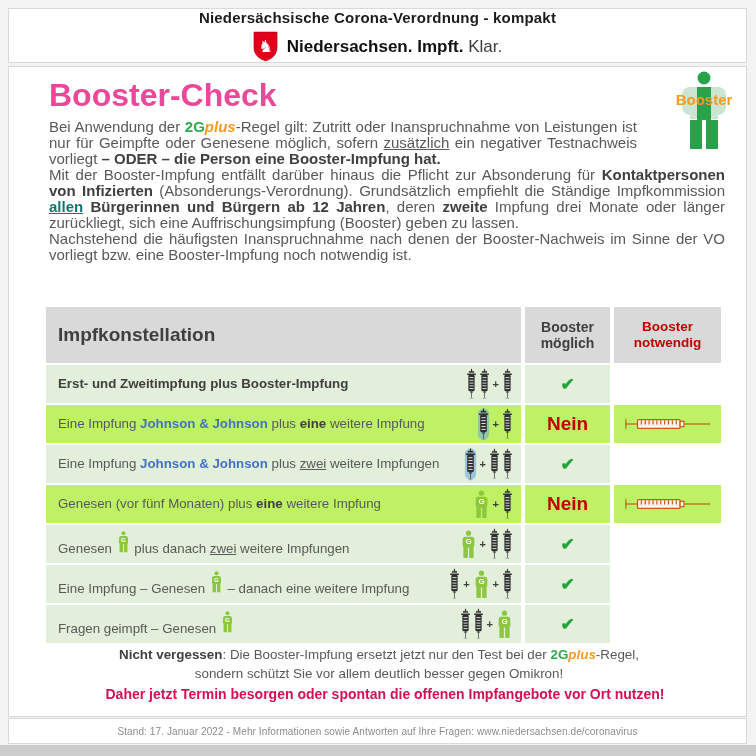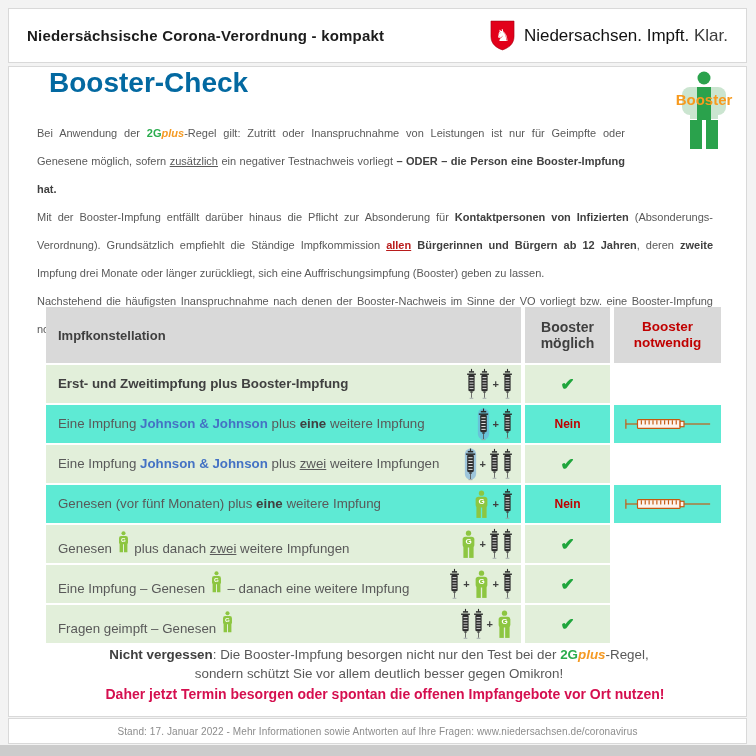--- a/index.html
+++ b/index.html
@@ -1,69 +1,69 @@
 <!DOCTYPE html>
 <html><head>
 <meta charset="utf-8">
 <style>
   html,body{margin:0;padding:0;}
   body{font-family:"Liberation Sans", sans-serif;}
   .page{position:relative;width:756px;height:756px;background:#f3f3f3;overflow:hidden;}
-  .card{position:absolute;background:#ffffff;border:1px solid #d9d9d9;box-sizing:border-box;}
+  .card{position:absolute;background:#ffffff;border:1px solid #d9d9d9;box-sizing:border-box;flex-direction:column;}
 
   
   .header-card{left:8px;top:8px;width:739px;height:55px;display:flex;align-items:center;justify-content:space-between;padding:0 18px;}
   .header-title{font-size:15px;font-weight:bold;color:#1c1c1c;letter-spacing:.2px;}
   .logo{display:flex;align-items:center;gap:9px;}
   .logo-text{font-size:17px;color:#111;}
-  .logo-text .b{font-weight:normal;}
+  .logo-text .b{font-weight:bold;}
   .logo-text .l{font-weight:normal;color:#3c3c3c;}
 
   
   .content-card{left:8px;top:66px;width:739px;height:651px;}
-  .main-title{position:absolute;left:40px;top:0;font-size:28px;font-weight:bold;color:#0369a1;}
+  .main-title{position:absolute;left:40px;top:10px;font-size:32px;font-weight:bold;color:#ec4899;}
 
   .booster-badge{position:absolute;left:652px;top:4px;width:86px;height:96px;text-align:center;}
   .booster-badge svg{display:block;margin:0 auto;}
   .booster-label{position:absolute;left:-4px;top:20px;width:94px;font-size:15px;font-weight:bold;color:#f79a1e;}
 
-  .intro{position:absolute;left:28px;top:52px;width:676px;font-size:11px;line-height:28px;color:#595959;text-align:justify;}
+  .intro{position:absolute;left:40px;top:52px;width:676px;font-size:15px;line-height:16px;color:#595959;text-align:justify;}
   .intro p{margin:0;}
   .intro .p1{padding-right:88px;}
 
   
   .green-bold{color:#2bac4e;font-weight:bold;}
   .orange-bold-italic{color:#f59a23;font-weight:bold;font-style:italic;}
   .bold-dark{color:#404040;font-weight:bold;}
-  .bold-dark-underline{color:#b91c1c;font-weight:bold;text-decoration:underline;}
+  .bold-dark-underline{color:#0f766e;font-weight:bold;text-decoration:underline;}
   .underline{text-decoration:underline;}
   .blue-bold{color:#4472c4;font-weight:bold;}
   .red-bold{color:#d50f4f;font-weight:bold;margin-left:12px;}
 
   
   .vax-table{position:absolute;left:37px;top:240px;width:675px;}
   .trow{display:flex;margin-bottom:2px;}
   .cell{box-sizing:border-box;}
   .c1{width:475px;margin-right:4px;display:flex;align-items:center;padding:0 4px 0 12px;}
   .c2{width:85px;margin-right:4px;display:flex;align-items:center;justify-content:center;}
   .c3{width:107px;display:flex;align-items:center;justify-content:center;}
   .thead .cell{background:#d9d9d9;height:56px;}
-  .thead .c1{font-size:13px;font-weight:bold;color:#3f3f3f;}
+  .thead .c1{font-size:19px;font-weight:bold;color:#3f3f3f;}
   .th-center{display:flex;flex-direction:column;align-items:center;justify-content:center;line-height:1.15;}
   .thead .c2{font-size:14px;font-weight:bold;color:#3f3f3f;}
   .thead .c3{font-size:13.5px;font-weight:bold;color:#c00000;}
   .tbody .cell{min-height:38px;gap:20px;}
   .bg-green{background:#e2efda;}
-  .bg-peach{background:#5eead4;}
+  .bg-peach{background:#bef264;}
   .row-text{flex:1;font-size:13.3px;color:#595959;line-height:16px;}
   .row-icons{display:flex;align-items:center;gap:2px;padding-right:4px;}
   .icon{display:inline-flex;align-items:center;justify-content:center;}
   .icon-plus{font-size:11px;font-weight:bold;color:#3f3f3f;margin:0 1px;}
   .check{color:#1fa53c;font-size:17px;font-weight:bold;}
-  .nein{color:#c00000;font-size:12px;font-weight:bold;text-align:right;}
+  .nein{color:#c00000;font-size:19px;font-weight:bold;text-align:right;}
   .inline-person svg{vertical-align:middle;margin:0 1px;}
 
   
   .notice{position:absolute;left:30px;top:578px;width:680px;text-align:center;font-size:13.4px;line-height:19px;color:#595959;}
   .notice .l3{font-size:14px;margin-top:2px;}
 
   
   .footer-bar{left:8px;top:718px;width:739px;height:26px;display:flex;align-items:center;justify-content:center;}
   .footer-text{font-size:10px;color:#8c8c8c;letter-spacing:.1px;}
   .bottom-strip{position:absolute;left:0;top:745px;width:756px;height:11px;background:#cccccc;}
@@ -551,21 +551,21 @@
             </div>
             <div class="cell c2 bg-green">
               <span class="check">✔</span>
             </div>
             <div class="cell c3"></div>
           </div>
         </div>
     </div>
 
     <div class="notice">
-      <div class="l1"><span class="bold-dark">Nicht vergessen</span><span>: Die Booster-Impfung besorgen nicht nur den Test bei der </span><span class="green-bold">2G</span><span class="orange-bold-italic">plus</span><span>-Regel,</span></div>
+      <div class="l1"><span class="bold-dark">Nicht vergessen</span><span>: Die Booster-Impfung ersetzt jetzt nur den Test bei der </span><span class="green-bold">2G</span><span class="orange-bold-italic">plus</span><span>-Regel,</span></div>
       <div class="l2"><span>sondern schützt Sie vor allem deutlich besser gegen Omikron!</span></div>
       <div class="l3"><span class="red-bold">Daher jetzt Termin besorgen oder spontan die offenen Impfangebote vor Ort nutzen!</span></div>
     </div>
 
   </div>
 
   <div class="card footer-bar">
     <span class="footer-text">Stand: 17. Januar 2022 - Mehr Informationen sowie Antworten auf Ihre Fragen: www.niedersachsen.de/coronavirus</span>
   </div>
   <div class="bottom-strip"></div>

